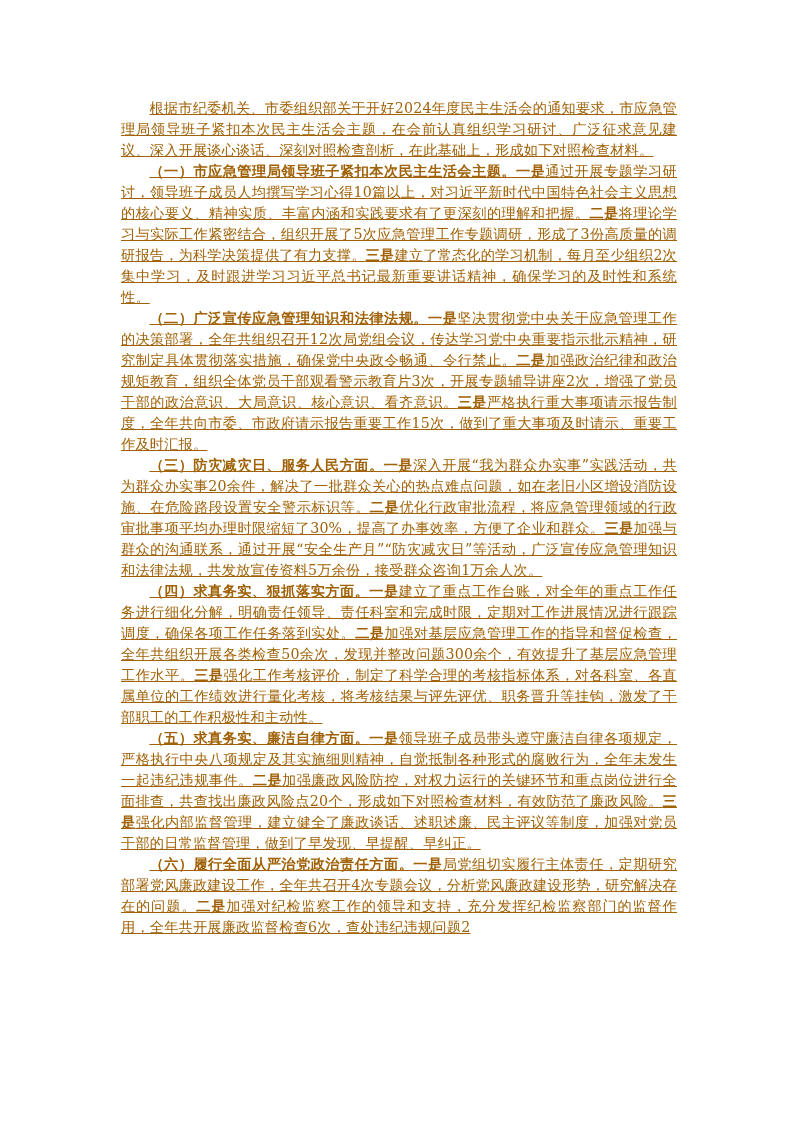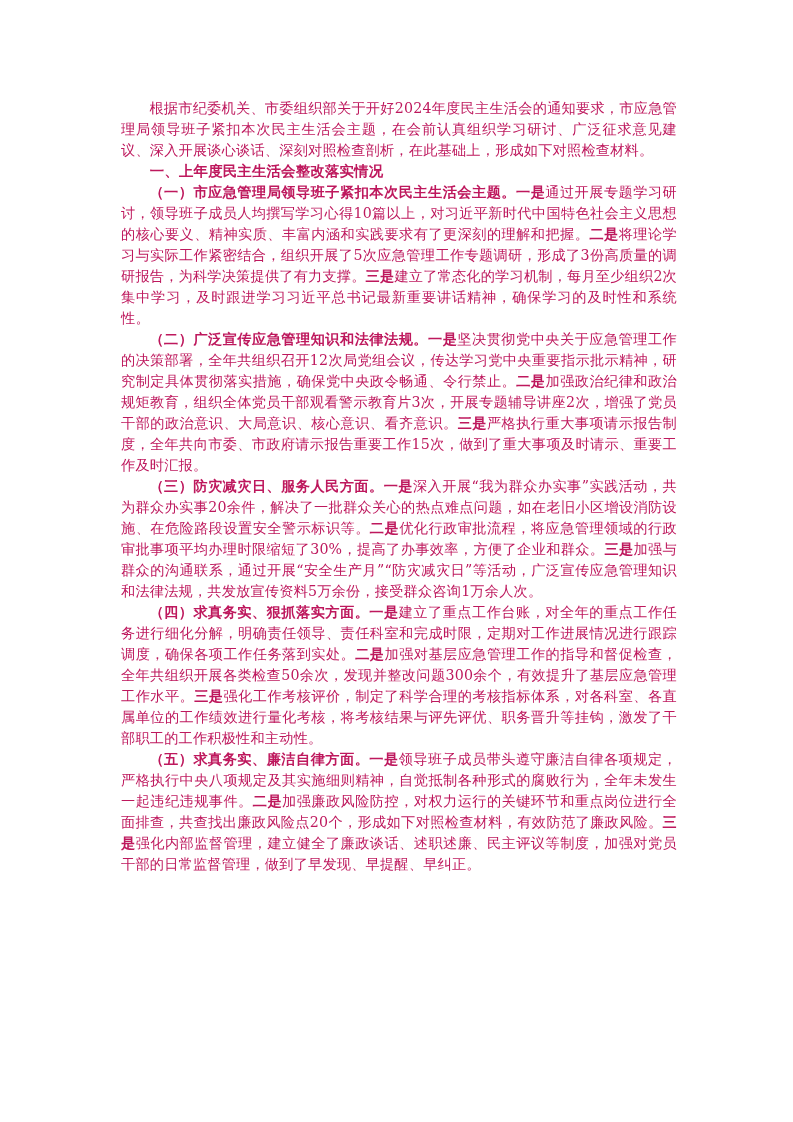--- a/index.html
+++ b/index.html
@@ -1,36 +1,36 @@
 <!DOCTYPE html>
 <html><head>
 <meta charset="utf-8">
 <style>
   html, body { margin:0; padding:0; background:#ffffff; }
   body { width:793px; height:1122px; position:relative; overflow:hidden; }
   .page {
     position:absolute; left:121px; top:98px; width:556px;
     font-family:"DejaVu Serif","Liberation Serif",serif;
-    font-size:14.2px; line-height:21px; color:#be185d;
-    text-align:justify; letter-spacing:0.2px;
+    font-size:14.2px; line-height:21px; color:#a16207;
+    text-align:justify; letter-spacing:0.2px;text-decoration:underline;
   }
   .page p { margin:0; text-indent:2em; }
   .page p.h1 { font-weight:bold; font-family:"DejaVu Sans","Liberation Sans",sans-serif; font-size:14.4px; }
   .page b { font-weight:bold; font-family:"DejaVu Sans","Liberation Sans",sans-serif; }
 </style>
 </head>
 <body>
 
 <div class="page">
   <p>根据市纪委机关、市委组织部关于开好2024年度民主生活会的通知要求，市应急管理局领导班子紧扣本次民主生活会主题，在会前认真组织学习研讨、广泛征求意见建议、深入开展谈心谈话、深刻对照检查剖析，在此基础上，形成如下对照检查材料。</p>
-  <p class="h1">一、上年度民主生活会整改落实情况</p>
 
   <p><b>（一）市应急管理局领导班子紧扣本次民主生活会主题。</b><b>一是</b><span>通过开展专题学习研讨，领导班子成员人均撰写学习心得10篇以上，对习近平新时代中国特色社会主义思想的核心要义、精神实质、丰富内涵和实践要求有了更深刻的理解和把握。</span><b>二是</b><span>将理论学习与实际工作紧密结合，组织开展了5次应急管理工作专题调研，形成了3份高质量的调研报告，为科学决策提供了有力支撑。</span><b>三是</b><span>建立了常态化的学习机制，每月至少组织2次集中学习，及时跟进学习习近平总书记最新重要讲话精神，确保学习的及时性和系统性。</span></p>
 
   <p><b>（二）广泛宣传应急管理知识和法律法规。</b><b>一是</b><span>坚决贯彻党中央关于应急管理工作的决策部署，全年共组织召开12次局党组会议，传达学习党中央重要指示批示精神，研究制定具体贯彻落实措施，确保党中央政令畅通、令行禁止。</span><b>二是</b><span>加强政治纪律和政治规矩教育，组织全体党员干部观看警示教育片3次，开展专题辅导讲座2次，增强了党员干部的政治意识、大局意识、核心意识、看齐意识。</span><b>三是</b><span>严格执行重大事项请示报告制度，全年共向市委、市政府请示报告重要工作15次，做到了重大事项及时请示、重要工作及时汇报。</span></p>
 
   <p><b>（三）防灾减灾日、服务人民方面。</b><b>一是</b><span>深入开展“我为群众办实事”实践活动，共为群众办实事20余件，解决了一批群众关心的热点难点问题，如在老旧小区增设消防设施、在危险路段设置安全警示标识等。</span><b>二是</b><span>优化行政审批流程，将应急管理领域的行政审批事项平均办理时限缩短了30%，提高了办事效率，方便了企业和群众。</span><b>三是</b><span>加强与群众的沟通联系，通过开展“安全生产月”“防灾减灾日”等活动，广泛宣传应急管理知识和法律法规，共发放宣传资料5万余份，接受群众咨询1万余人次。</span></p>
 
   <p><b>（四）求真务实、狠抓落实方面。</b><b>一是</b><span>建立了重点工作台账，对全年的重点工作任务进行细化分解，明确责任领导、责任科室和完成时限，定期对工作进展情况进行跟踪调度，确保各项工作任务落到实处。</span><b>二是</b><span>加强对基层应急管理工作的指导和督促检查，全年共组织开展各类检查50余次，发现并整改问题300余个，有效提升了基层应急管理工作水平。</span><b>三是</b><span>强化工作考核评价，制定了科学合理的考核指标体系，对各科室、各直属单位的工作绩效进行量化考核，将考核结果与评先评优、职务晋升等挂钩，激发了干部职工的工作积极性和主动性。</span></p>
 
   <p><b>（五）求真务实、廉洁自律方面。</b><b>一是</b><span>领导班子成员带头遵守廉洁自律各项规定，严格执行中央八项规定及其实施细则精神，自觉抵制各种形式的腐败行为，全年未发生一起违纪违规事件。</span><b>二是</b><span>加强廉政风险防控，对权力运行的关键环节和重点岗位进行全面排查，共查找出廉政风险点20个，形成如下对照检查材料，有效防范了廉政风险。</span><b>三是</b><span>强化内部监督管理，建立健全了廉政谈话、述职述廉、民主评议等制度，加强对党员干部的日常监督管理，做到了早发现、早提醒、早纠正。</span></p>
 
+  <p><b>（六）履行全面从严治党政治责任方面。</b><b>一是</b><span>局党组切实履行主体责任，定期研究部署党风廉政建设工作，全年共召开4次专题会议，分析党风廉政建设形势，研究解决存在的问题。</span><b>二是</b><span>加强对纪检监察工作的领导和支持，充分发挥纪检监察部门的监督作用，全年共开展廉政监督检查6次，查处违纪违规问题2</span></p>
 </div>
 
 </body></html>

